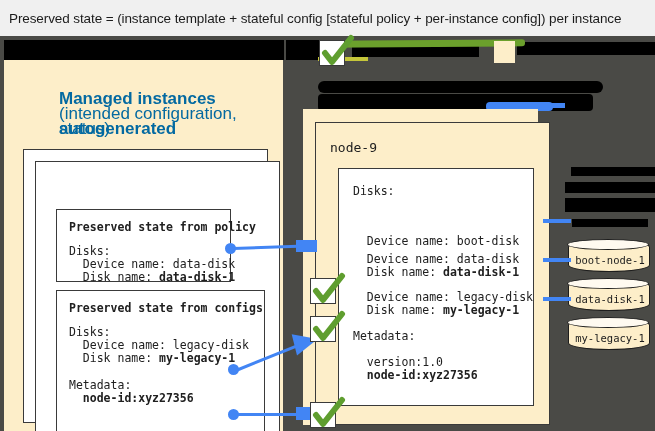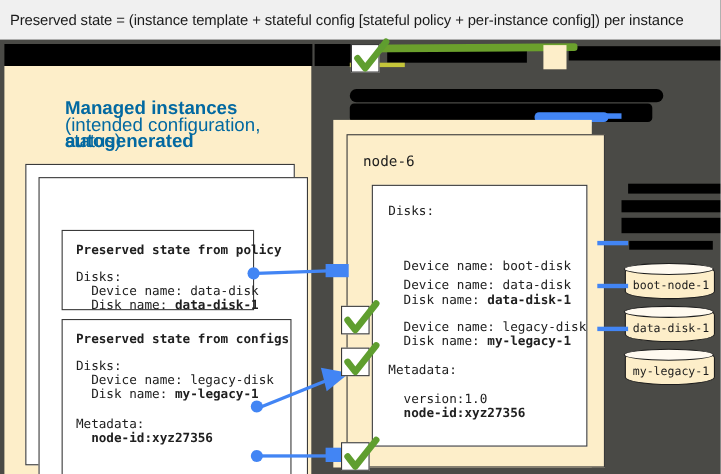--- a/index.html
+++ b/index.html
@@ -133,21 +133,21 @@
           <div class="mono" style="position:absolute;left:12px;top:60px;"><span>  Disk name: </span><span class="mono b">my-legacy-1</span></div>
           <div class="mono" style="position:absolute;left:12px;top:87px;">Metadata:</div>
           <div class="mono b" style="position:absolute;left:12px;top:100px;">  node-id:xyz27356</div>
         </div>
       </div>
     </div>
 
     <div class="panel-cream" style="left:303px;top:73px;width:235px;height:316px;"></div>
 
     <div class="cbox" style="left:315px;top:86px;width:235px;height:303px;">
-      <div class="mono" style="position:absolute;left:14px;top:18px;font-size:13px;">node-6</div>
+      <div class="mono" style="position:absolute;left:14px;top:18px;font-size:13px;">node-9</div>
 
       <div class="wbox" style="left:22px;top:45px;width:196px;height:238px;">
 
         <div class="mono" style="position:absolute;left:14px;top:15px;">Disks:</div>
 
         <div class="mono" style="position:absolute;left:14px;top:45px;margin-top:20px;">  Device name: boot-disk</div>
 
         <div class="mono" style="position:absolute;left:14px;top:83px;">  Device name: data-disk</div>
         <div class="mono" style="position:absolute;left:14px;top:96px;"><span>  Disk name: </span><span class="mono b">data-disk-1</span></div>
 

